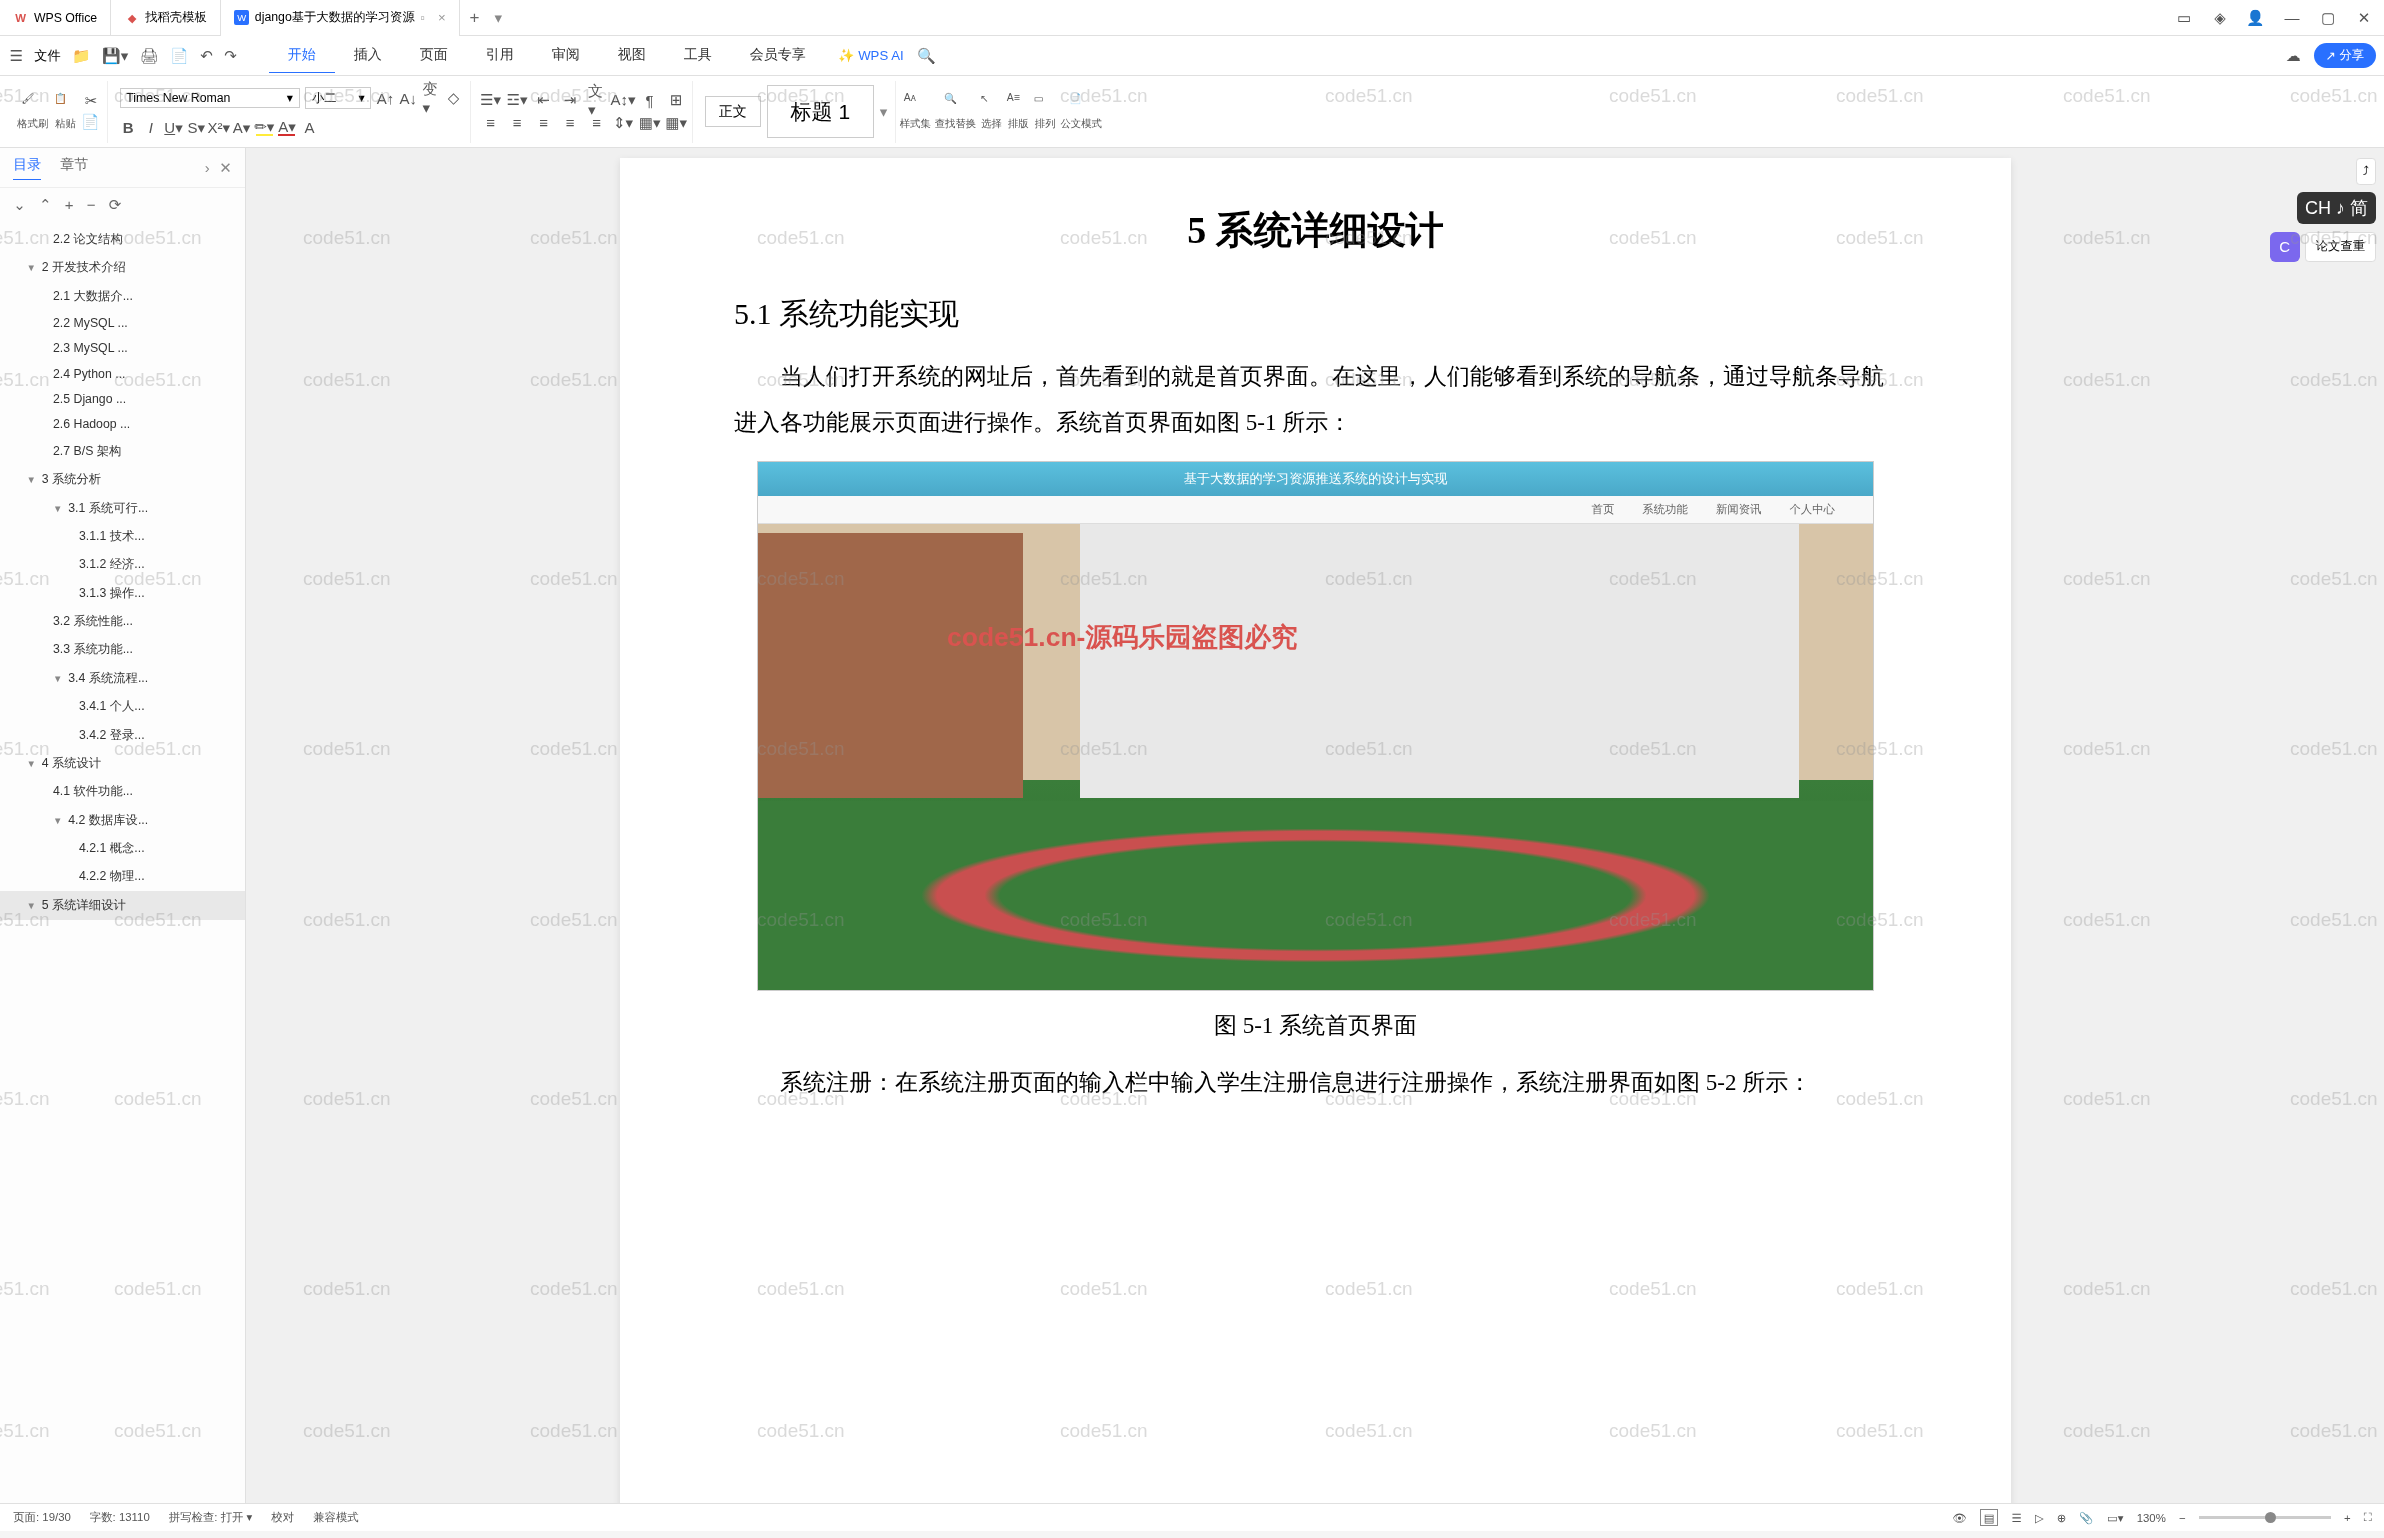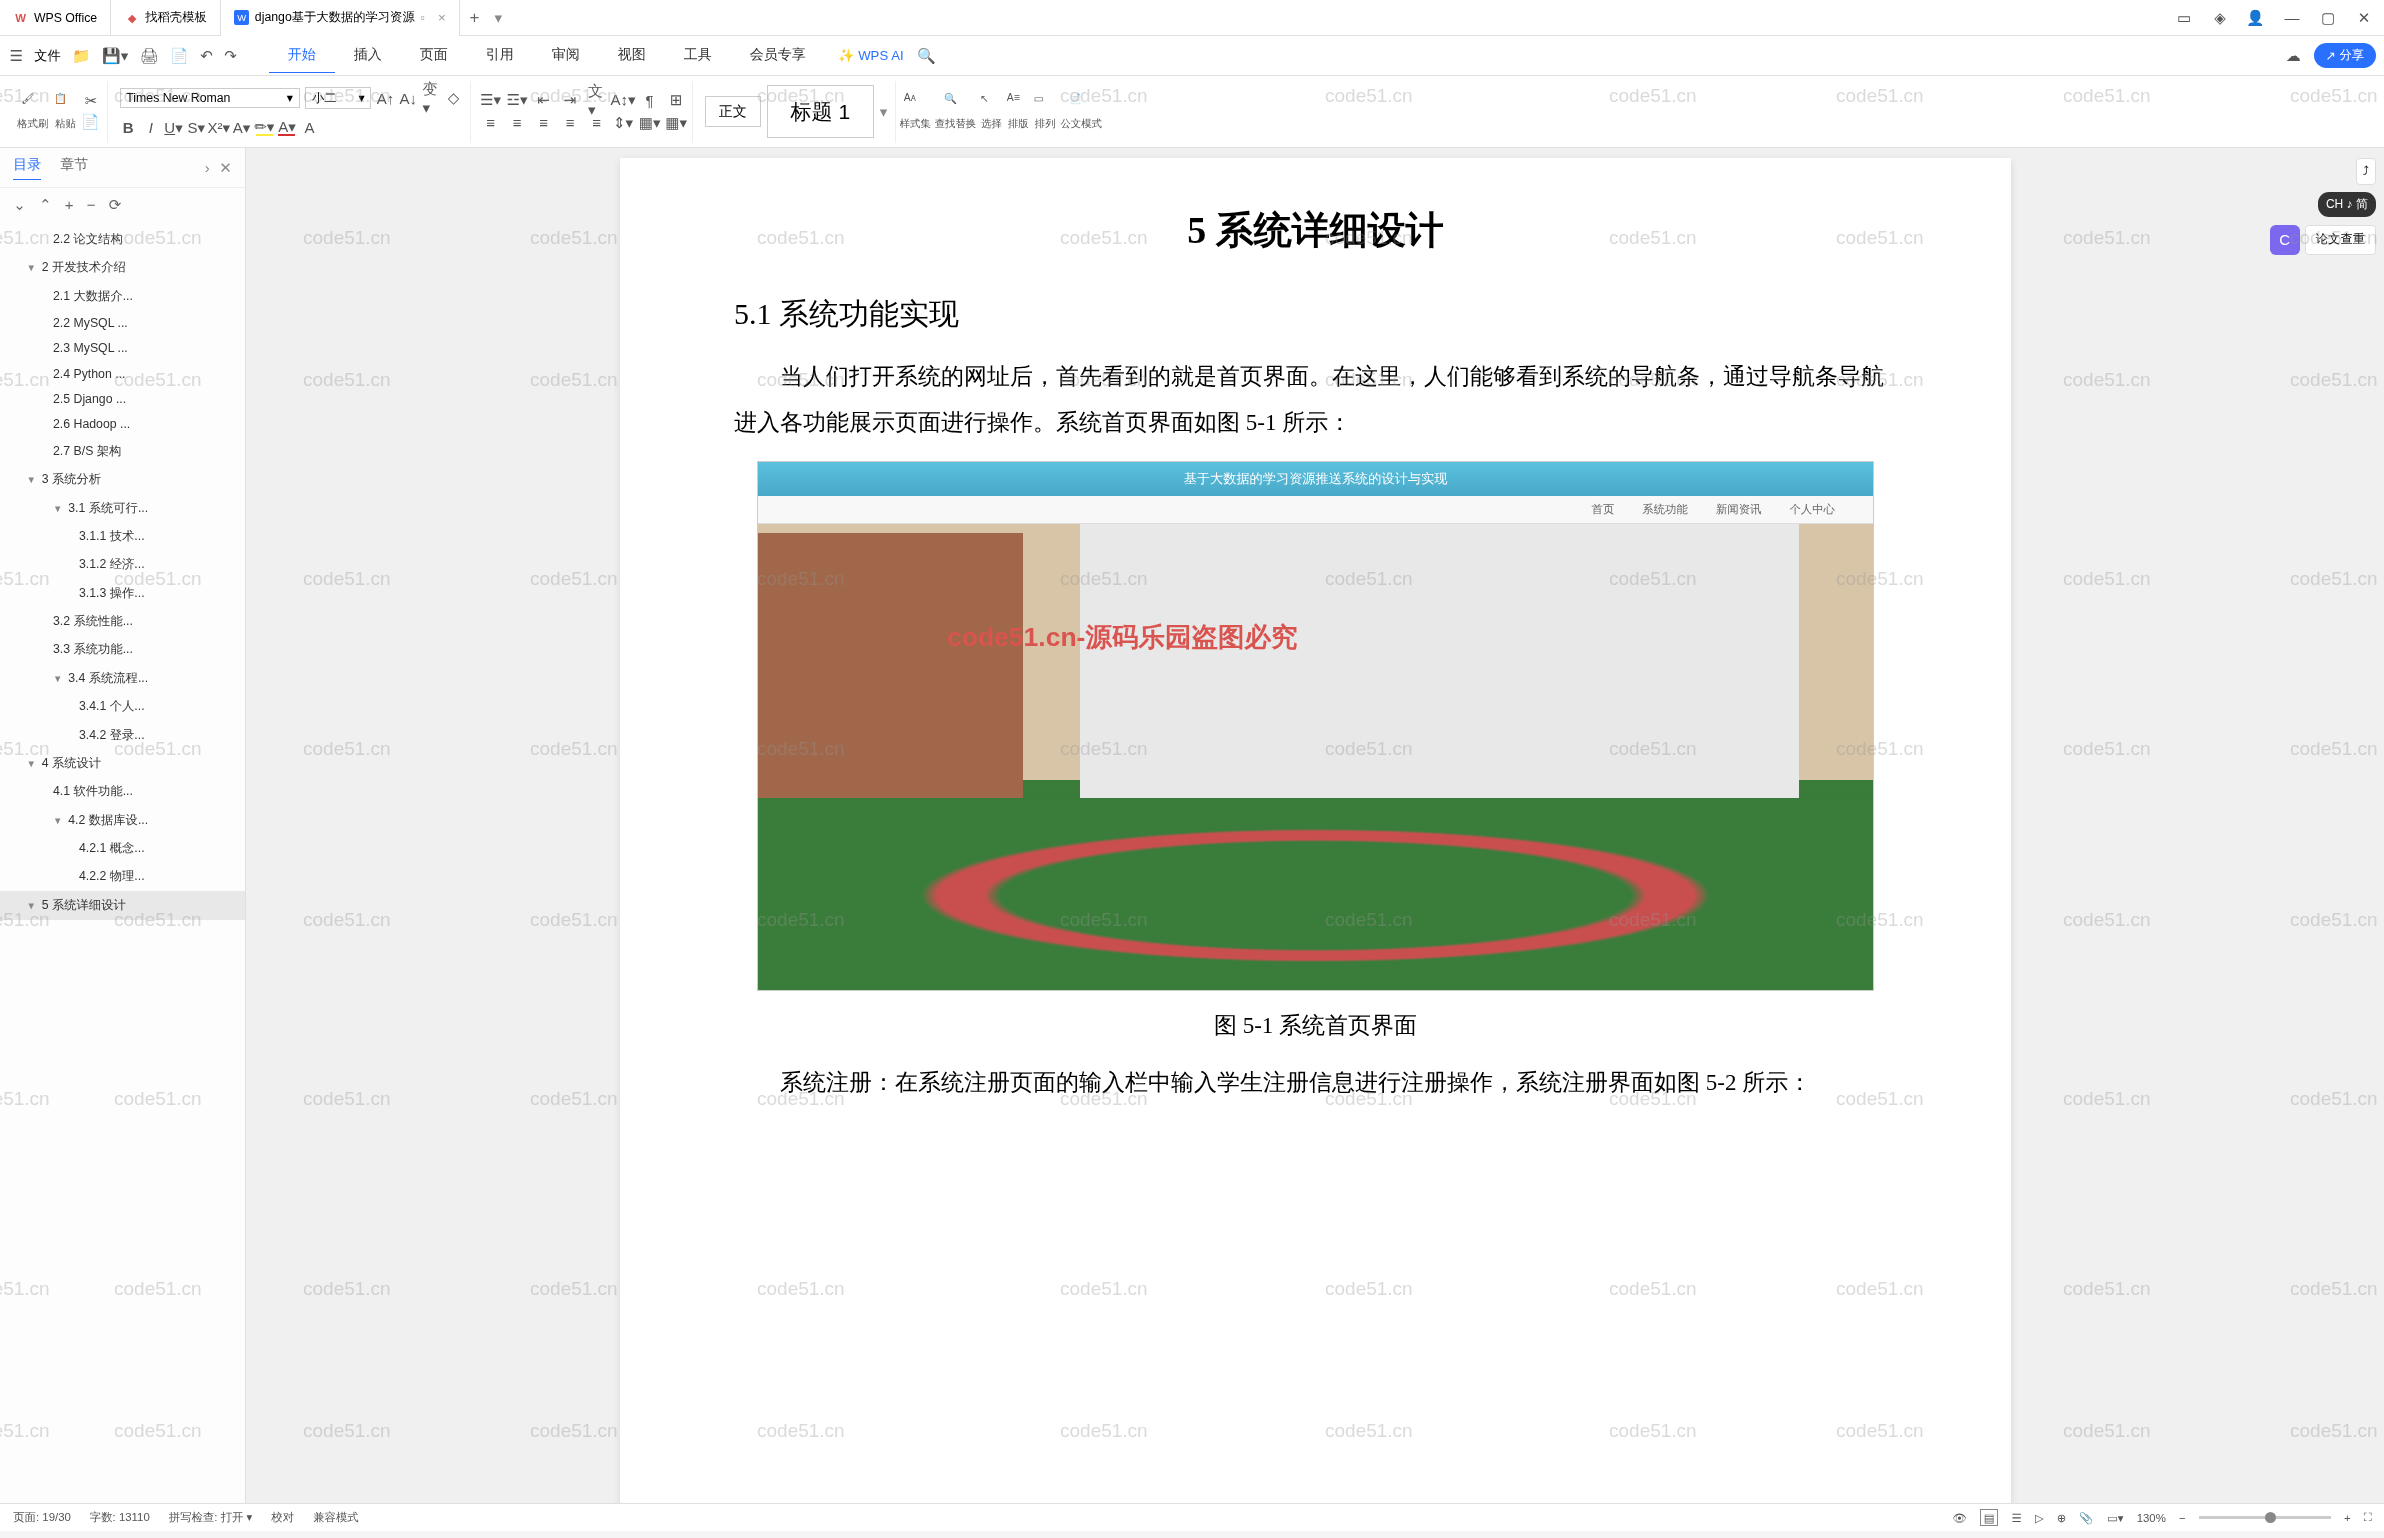--- a/index.html
+++ b/index.html
@@ -70,21 +70,21 @@
 .img-body { height: calc(100% - 62px); background: linear-gradient(to bottom, #d8c5a8 0%, #d8c5a8 55%, #3a7d3a 55%, #2d6b2d 100%); position: relative; overflow: hidden; }
 .building { position: absolute; background: #a0674a; }
 .building.left { left: 0; top: 9.5px; width: 265px; height: 265px; }
 .building.right { left: 322px; top: 0; width: 719px; height: 274px; background: #e8e8e8; }
 .track { position: absolute; bottom: 0; left: 0; right: 0; height: 189px; background: radial-gradient(ellipse at center, #3a7d3a 40%, #c94f4f 42%, #c94f4f 48%, #3a7d3a 50%); }
 .watermark-red { position: absolute; top: 95px; left: 189px; color: #d9534f; font-size: 26.5px; font-weight: bold; z-index: 5; }
 
 
 .right-panel { position: absolute; right: 0; top: 148px; display: flex; flex-direction: column; gap: 7.6px; align-items: flex-end; padding: 9.5px; }
 .right-btn { background: #fff; border: 0.9px solid #ddd; padding: 5.7px; border-radius: 3.8px; cursor: pointer; display: flex; align-items: center; gap: 3.8px; font-size: 12.3px; }
-.ime-badge { background: #333; color: #fff; padding: 3.8px 7.6px; border-radius: 11px; font-size: 12px; }
+.ime-badge { background: #333; color: #fff; padding: 3.8px 7.6px; border-radius: 6px; font-size: 18px; }
 .purple-btn { background: #7b68ee; color: #fff; width: 30px; height: 30px; border-radius: 5.7px; display: flex; align-items: center; justify-content: center; }
 
 
 .statusbar { position: absolute; bottom: 8px; left: 0; right: 0; height: 28px; background: #fff; border-top: 0.9px solid #e0e0e0; display: flex; align-items: center; padding: 0 13.2px; font-size: 11.4px; color: #555; gap: 19px; }
 .statusbar-right { margin-left: auto; display: flex; align-items: center; gap: 13.2px; }
 .zoom-slider { width: 132px; height: 3.8px; background: #ccc; position: relative; }
 .zoom-thumb { position: absolute; left: 50%; top: -3.8px; width: 11.4px; height: 11.4px; background: #888; border-radius: 50%; }
 
 
 .wm { position: absolute; color: rgba(150,150,150,0.35); font-size: 19px; pointer-events: none; z-index: 100; }

